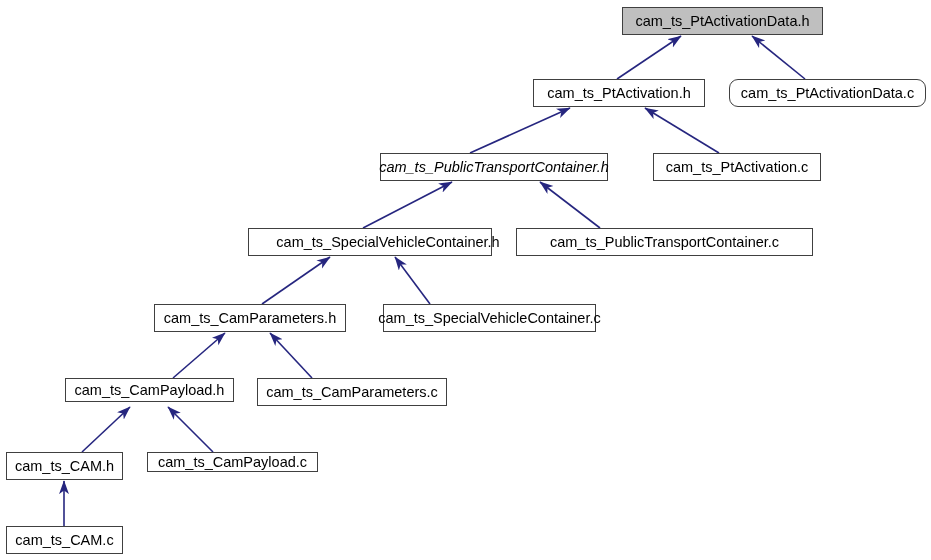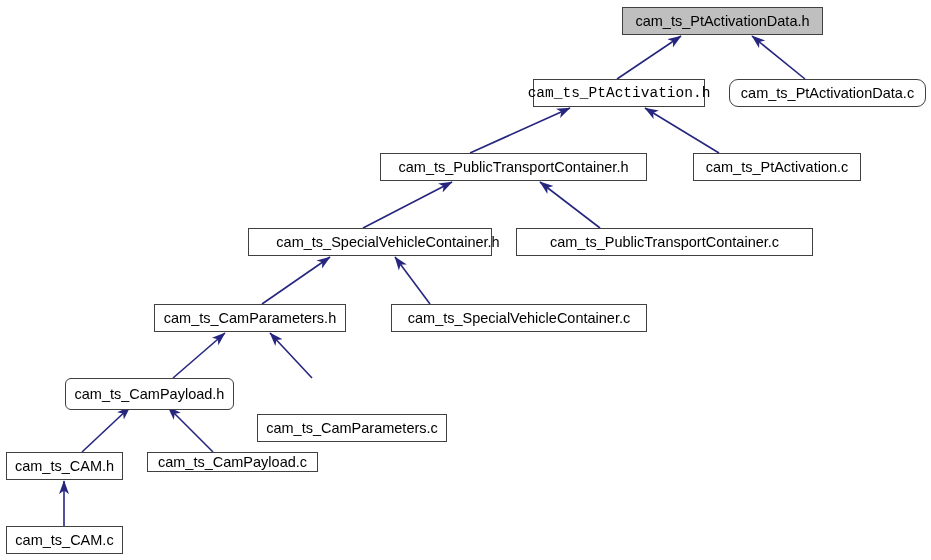--- a/index.html
+++ b/index.html
@@ -74,48 +74,48 @@
         <line x1="82" y1="452" x2="130" y2="407" stroke="#26267f" stroke-width="1.6" marker-end="url(#arrowhead)"></line>
         <line x1="213" y1="452" x2="168" y2="407" stroke="#26267f" stroke-width="1.6" marker-end="url(#arrowhead)"></line>
         <line x1="64" y1="526" x2="64" y2="481" stroke="#26267f" stroke-width="1.6" marker-end="url(#arrowhead)"></line>
       </g>
   </svg>
 
   <div id="nodes-layer">
       <div class="node-box highlight" style="left: 622px; top: 7px; width: 201px; height: 28px;">
         <span class="node-label">cam_ts_PtActivationData.h</span>
       </div>
-      <div class="node-box" style="left: 533px; top: 79px; width: 172px; height: 28px; font-family: Liberation Mono, monospace;">
+      <div class="node-box" style="left: 533px; top: 79px; width: 172px; height: 28px;">
         <span class="node-label">cam_ts_PtActivation.h</span>
       </div>
       <div class="node-box" style="left: 729px; top: 79px; width: 197px; height: 28px; border-radius: 9px;">
         <span class="node-label">cam_ts_PtActivationData.c</span>
       </div>
-      <div class="node-box" style="left: 380px; top: 153px; width: 267px; height: 28px;">
+      <div class="node-box" style="left: 380px; top: 153px; width: 228px; height: 28px; font-style: italic;">
         <span class="node-label">cam_ts_PublicTransportContainer.h</span>
       </div>
-      <div class="node-box" style="left: 653px; top: 153px; width: 168px; height: 28px; margin-left: 40px;">
+      <div class="node-box" style="left: 653px; top: 153px; width: 168px; height: 28px;">
         <span class="node-label">cam_ts_PtActivation.c</span>
       </div>
       <div class="node-box" style="left: 248px; top: 228px; width: 244px; height: 28px; padding-left: 36px;">
         <span class="node-label">cam_ts_SpecialVehicleContainer.h</span>
       </div>
       <div class="node-box" style="left: 516px; top: 228px; width: 297px; height: 28px;">
         <span class="node-label">cam_ts_PublicTransportContainer.c</span>
       </div>
       <div class="node-box" style="left: 154px; top: 304px; width: 192px; height: 28px;">
         <span class="node-label">cam_ts_CamParameters.h</span>
       </div>
-      <div class="node-box" style="left: 391px; top: 304px; width: 256px; height: 28px;">
+      <div class="node-box" style="left: 383px; top: 304px; width: 213px; height: 28px;">
         <span class="node-label">cam_ts_SpecialVehicleContainer.c</span>
       </div>
-      <div class="node-box" style="left: 65px; top: 378px; width: 169px; height: 32px; border-radius: 6px;">
+      <div class="node-box" style="left: 65px; top: 378px; width: 169px; height: 24px;">
         <span class="node-label">cam_ts_CamPayload.h</span>
       </div>
-      <div class="node-box" style="left: 257px; top: 378px; width: 190px; height: 28px; margin-top: 36px;">
+      <div class="node-box" style="left: 257px; top: 378px; width: 190px; height: 28px;">
         <span class="node-label">cam_ts_CamParameters.c</span>
       </div>
       <div class="node-box" style="left: 6px; top: 452px; width: 117px; height: 28px;">
         <span class="node-label">cam_ts_CAM.h</span>
       </div>
       <div class="node-box" style="left: 147px; top: 452px; width: 171px; height: 20px;">
         <span class="node-label">cam_ts_CamPayload.c</span>
       </div>
       <div class="node-box" style="left: 6px; top: 526px; width: 117px; height: 28px;">
         <span class="node-label">cam_ts_CAM.c</span>

